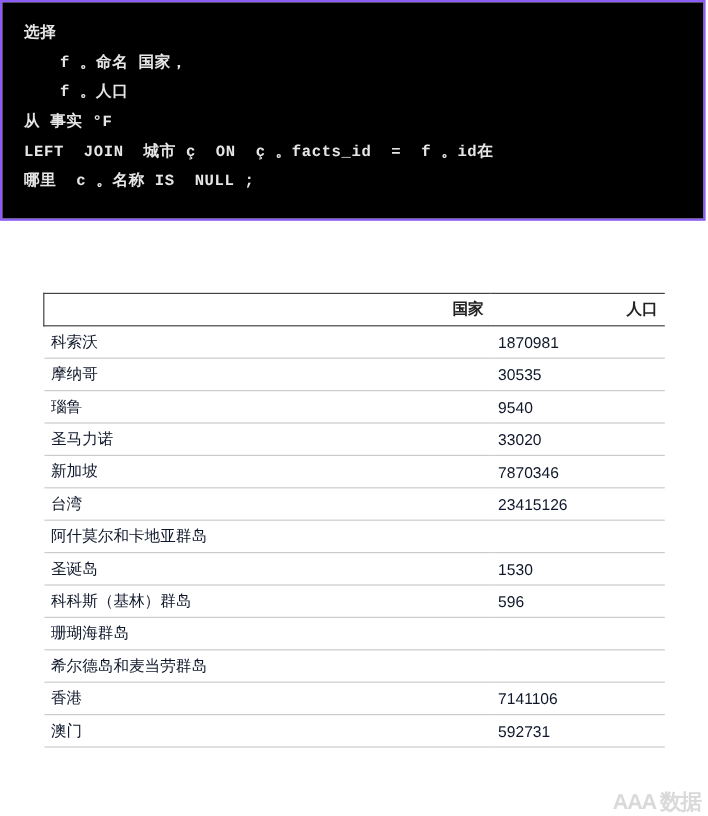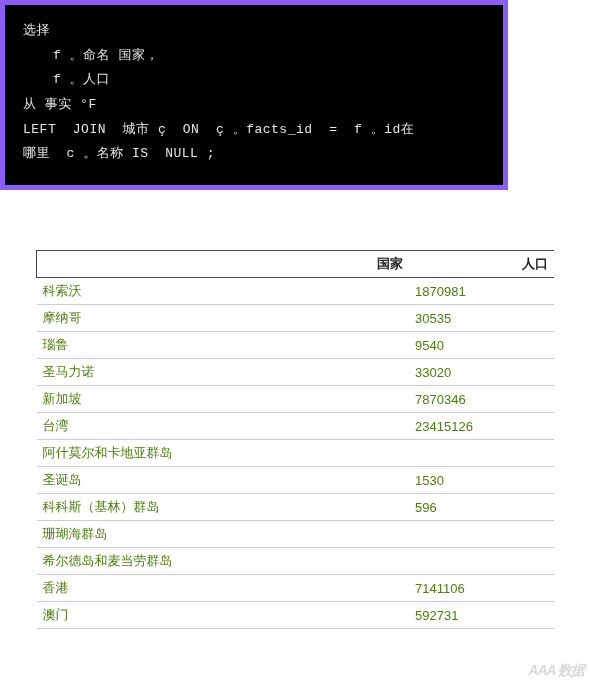--- a/index.html
+++ b/index.html
@@ -5,22 +5,23 @@
   * { margin: 0; padding: 0; box-sizing: border-box; }
   body {
     background: #fff;
     font-family: -apple-system, "Segoe UI", Arial, sans-serif;
     width: 590px;
     height: 680px;
     overflow: hidden;
     position: relative;
   }
   .wrapper {
-    border: 5px solid #8b5cf6;
-    width: 508px;
+    border: 2px solid #8b5cf6;
+    width: 588px;
+    font-weight: bold;
   }
   .code-block {
     background: #000;
     color: #e6e6e6;
     font-family: Consolas, "Courier New", monospace;
     font-size: 13px;
     padding: 14px 18px 18px;
     line-height: 1.9;
     letter-spacing: 0.5px;
   }
@@ -40,32 +41,31 @@
     border-bottom: 1px solid #444;
     padding: 4px 6px;
     font-weight: 600;
     text-align: right;
   }
   thead th:first-child { border-left: 1px solid #444; }
   tbody td {
     border-bottom: 1px solid #ccc;
     padding: 4px 6px;
     text-align: left;
-    color: #4d7c0f;
+    color: #0f172a;
   }
   tbody td:first-child { width: 72%; }
   tbody td:last-child  { width: 28%; margin-left: 16px; }
   .watermark {
     position: absolute;
     right: 6px;
     bottom: 0px;
     font-family: Arial, sans-serif;
     font-weight: 800;
-    font-style: italic;
-    font-size: 14px;
+    font-size: 18px;
     color: rgba(210,210,210,0.85);
     letter-spacing: -1px;
     user-select: none;
   }
 </style>
 </head>
 <body>
 
 <div class="wrapper">
   <div class="code-block" id="code-lines">

